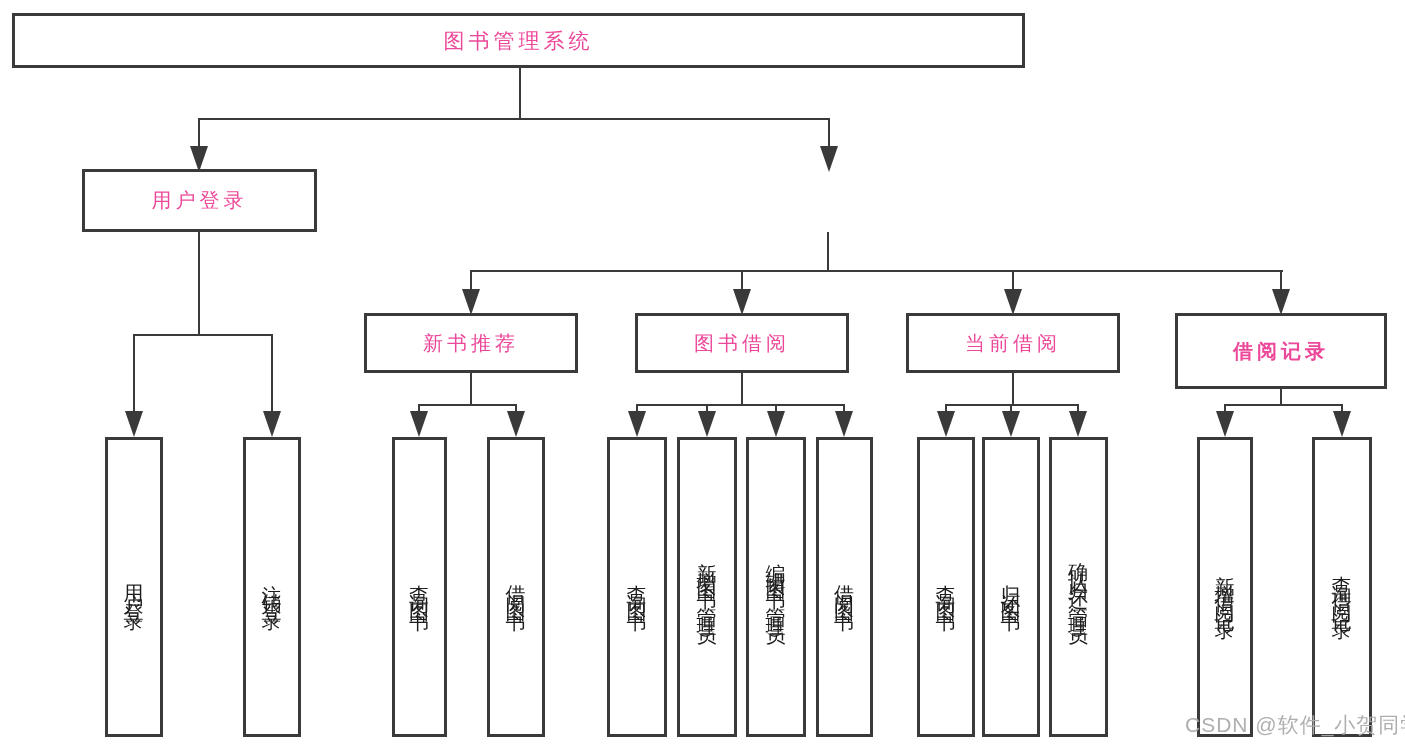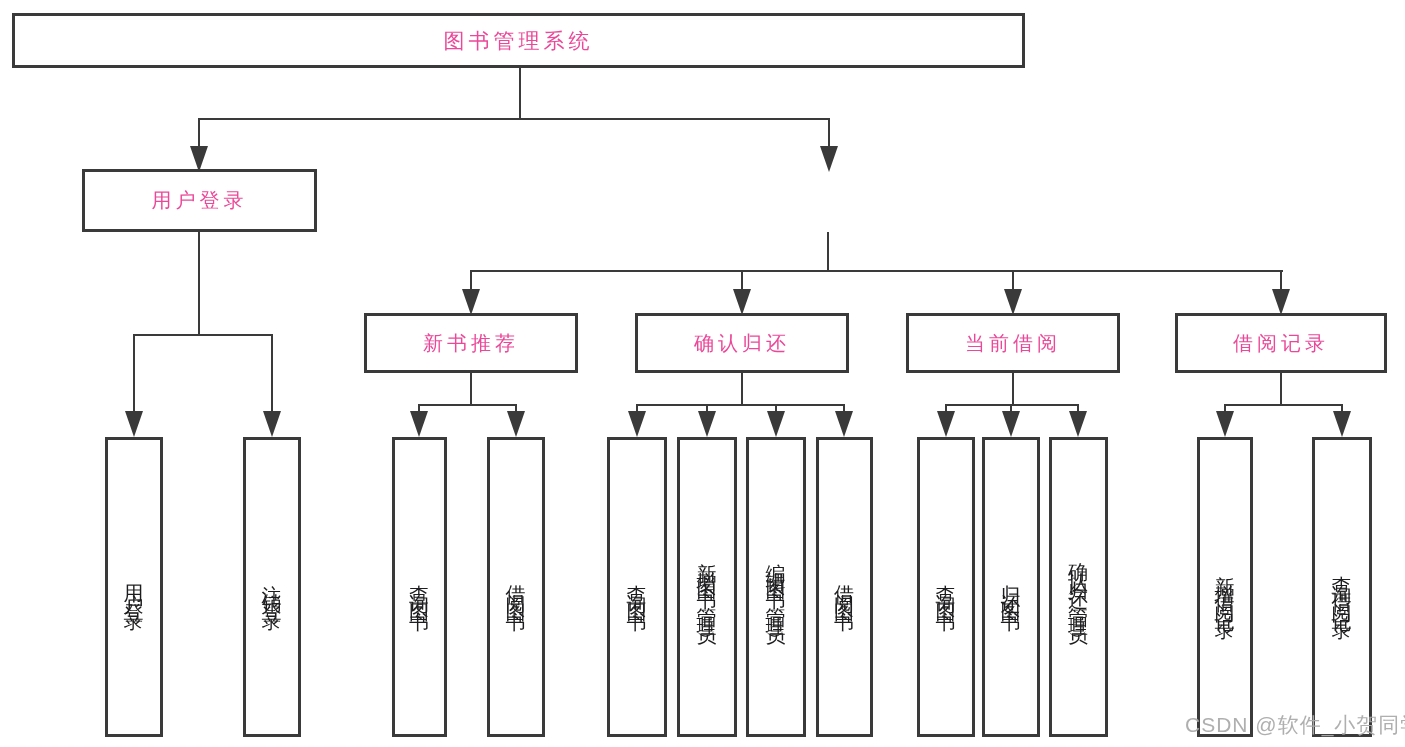--- a/index.html
+++ b/index.html
@@ -68,26 +68,26 @@
   <div class="arrow" style="left:733px;top:289px;"></div>
   <div class="vline" style="left:1012px;top:270px;width:2px;height:22px;"></div>
   <div class="arrow" style="left:1004px;top:289px;"></div>
   <div class="vline" style="left:1280px;top:270px;width:2px;height:22px;"></div>
   <div class="arrow" style="left:1272px;top:289px;"></div>
 
   <div class="hbox" style="left:364px;top:313px;width:214px;height:60px;">
     <span>新书推荐</span>
   </div>
   <div class="hbox" style="left:635px;top:313px;width:214px;height:60px;">
-    <span>确认归还</span>
+    <span>图书借阅</span>
   </div>
   <div class="hbox" style="left:906px;top:313px;width:214px;height:60px;">
     <span>当前借阅</span>
   </div>
-  <div class="hbox" style="left:1175px;top:313px;width:212px;height:60px;">
+  <div class="hbox" style="left:1175px;top:313px;width:212px;height:76px;font-weight:bold;">
     <span>借阅记录</span>
   </div>
 
   <div class="vline" style="left:470px;top:373px;width:2px;height:33px;"></div>
   <div class="hline" style="left:419px;top:404px;width:98px;height:2px;"></div>
   <div class="vline" style="left:418px;top:404px;width:2px;height:8px;"></div>
   <div class="arrow" style="left:410px;top:411px;"></div>
   <div class="vline" style="left:515px;top:404px;width:2px;height:8px;"></div>
   <div class="arrow" style="left:507px;top:411px;"></div>
 

